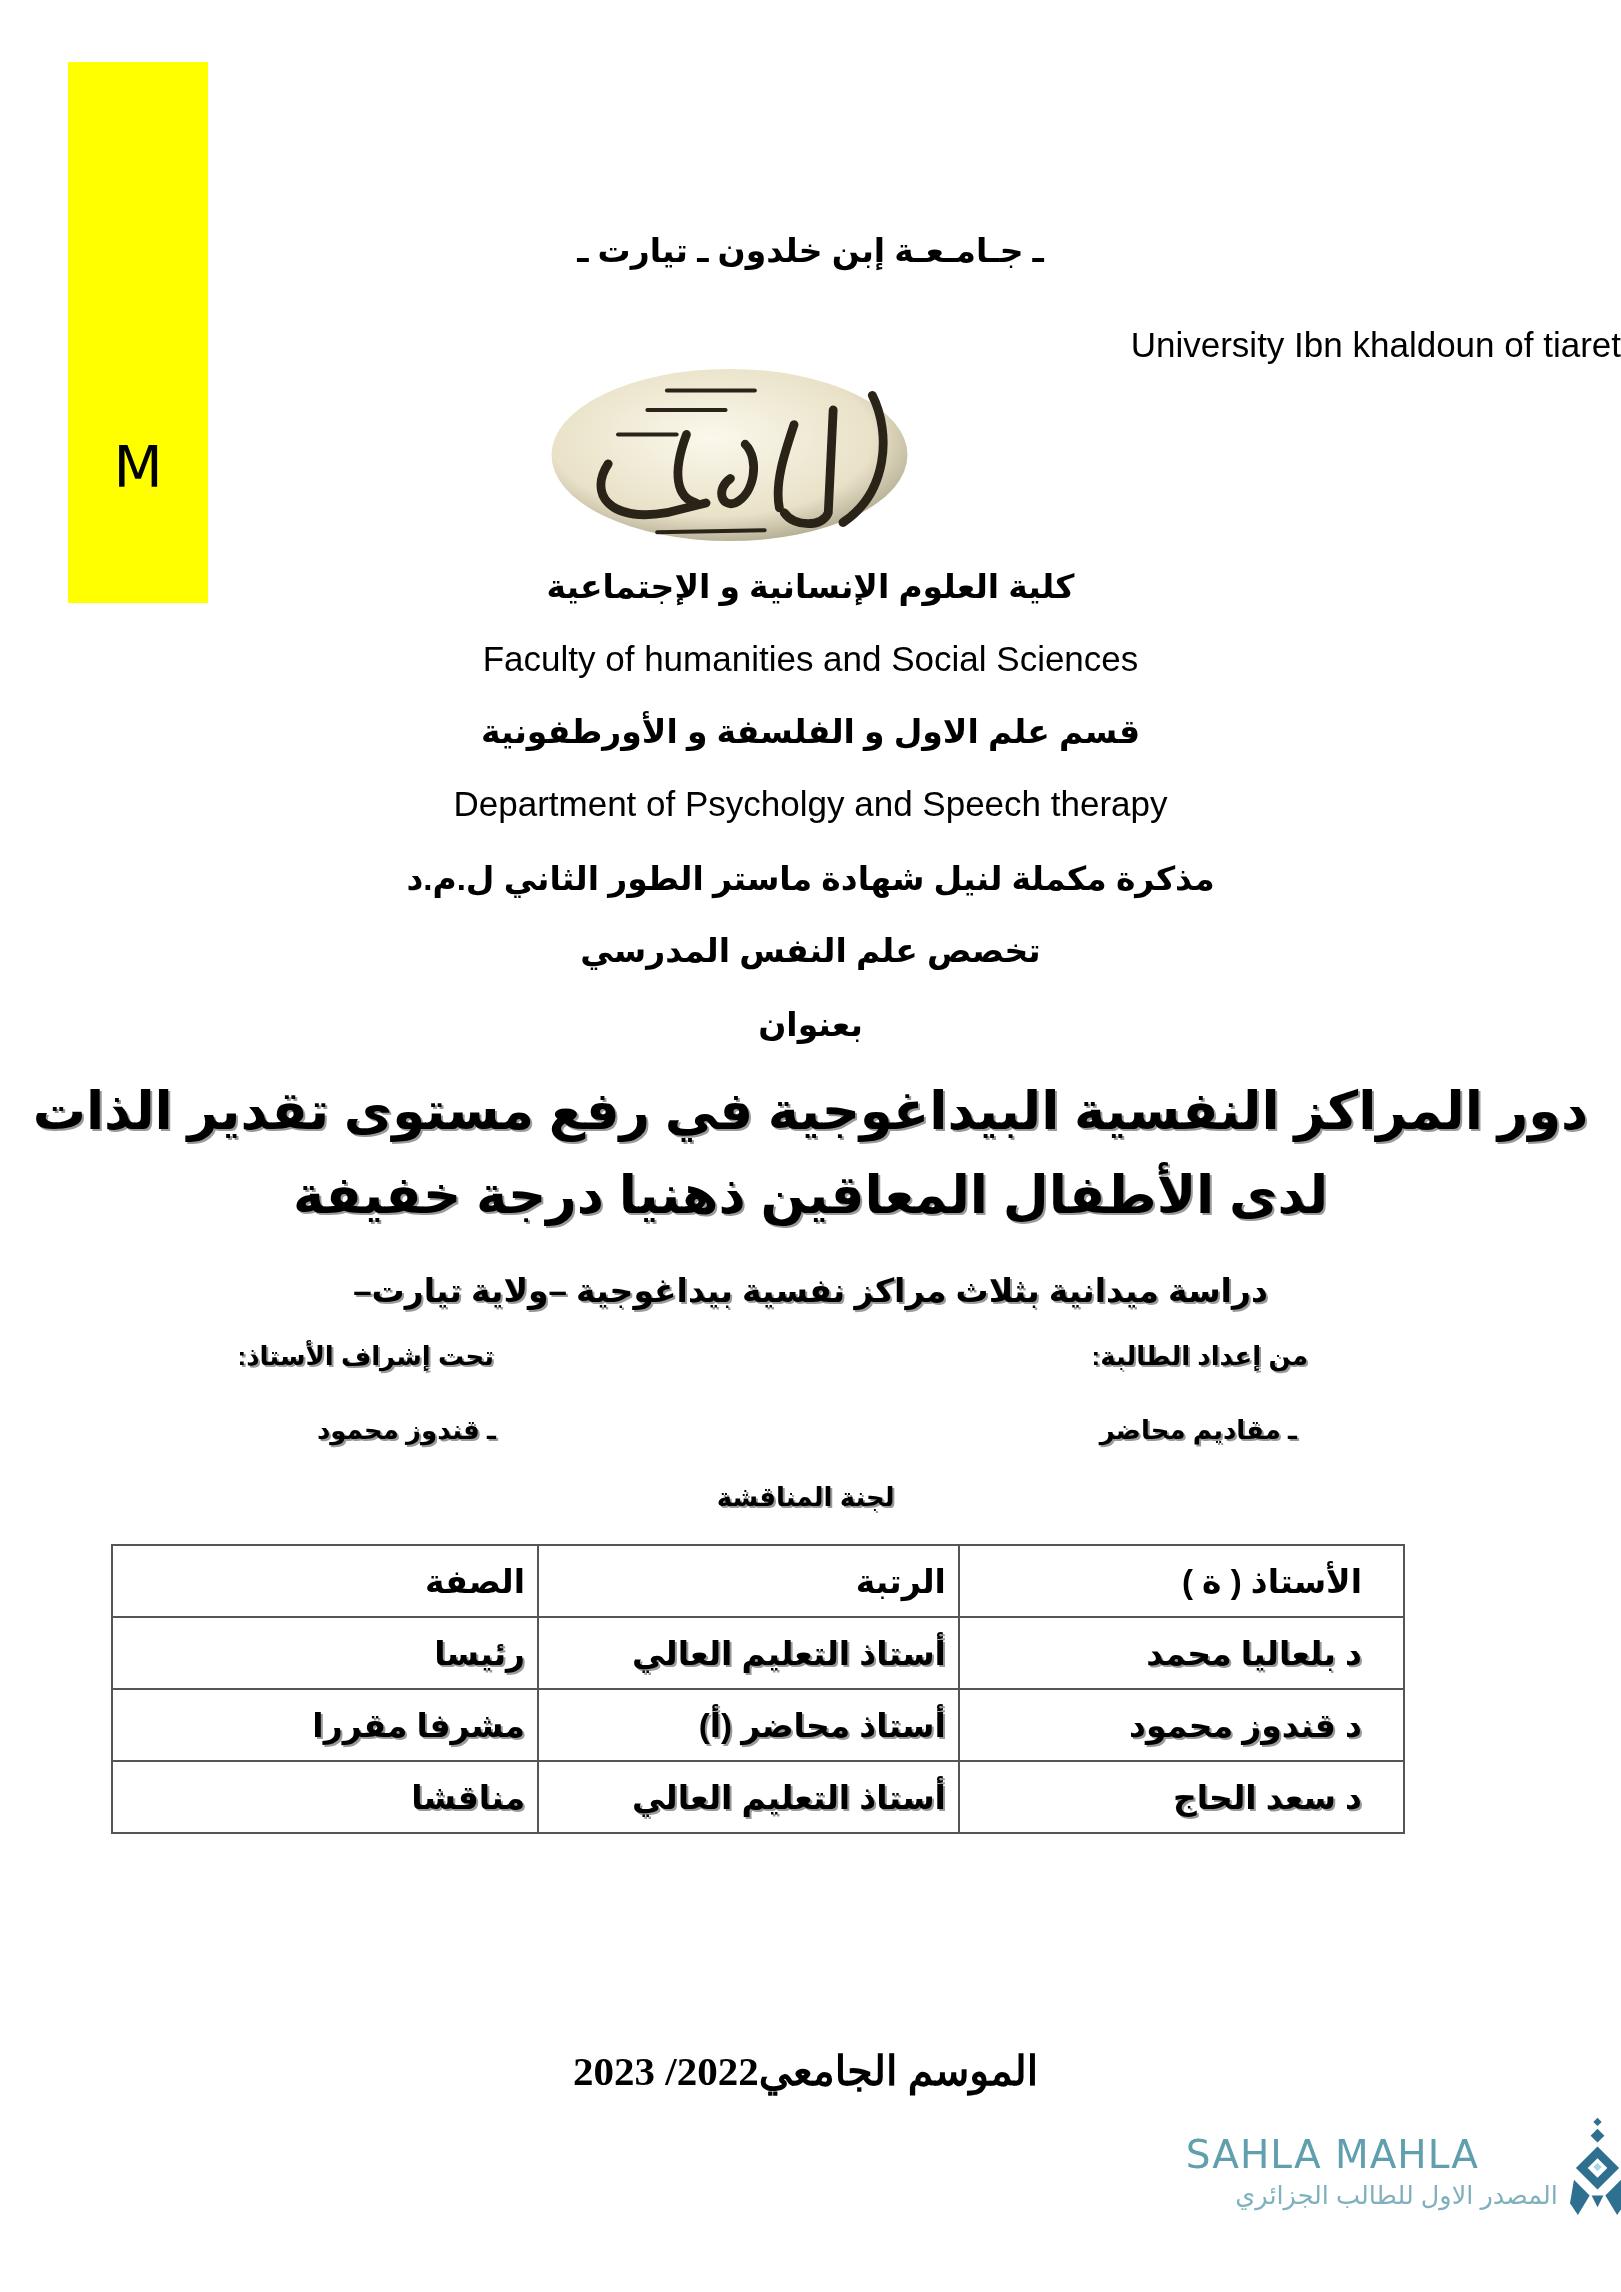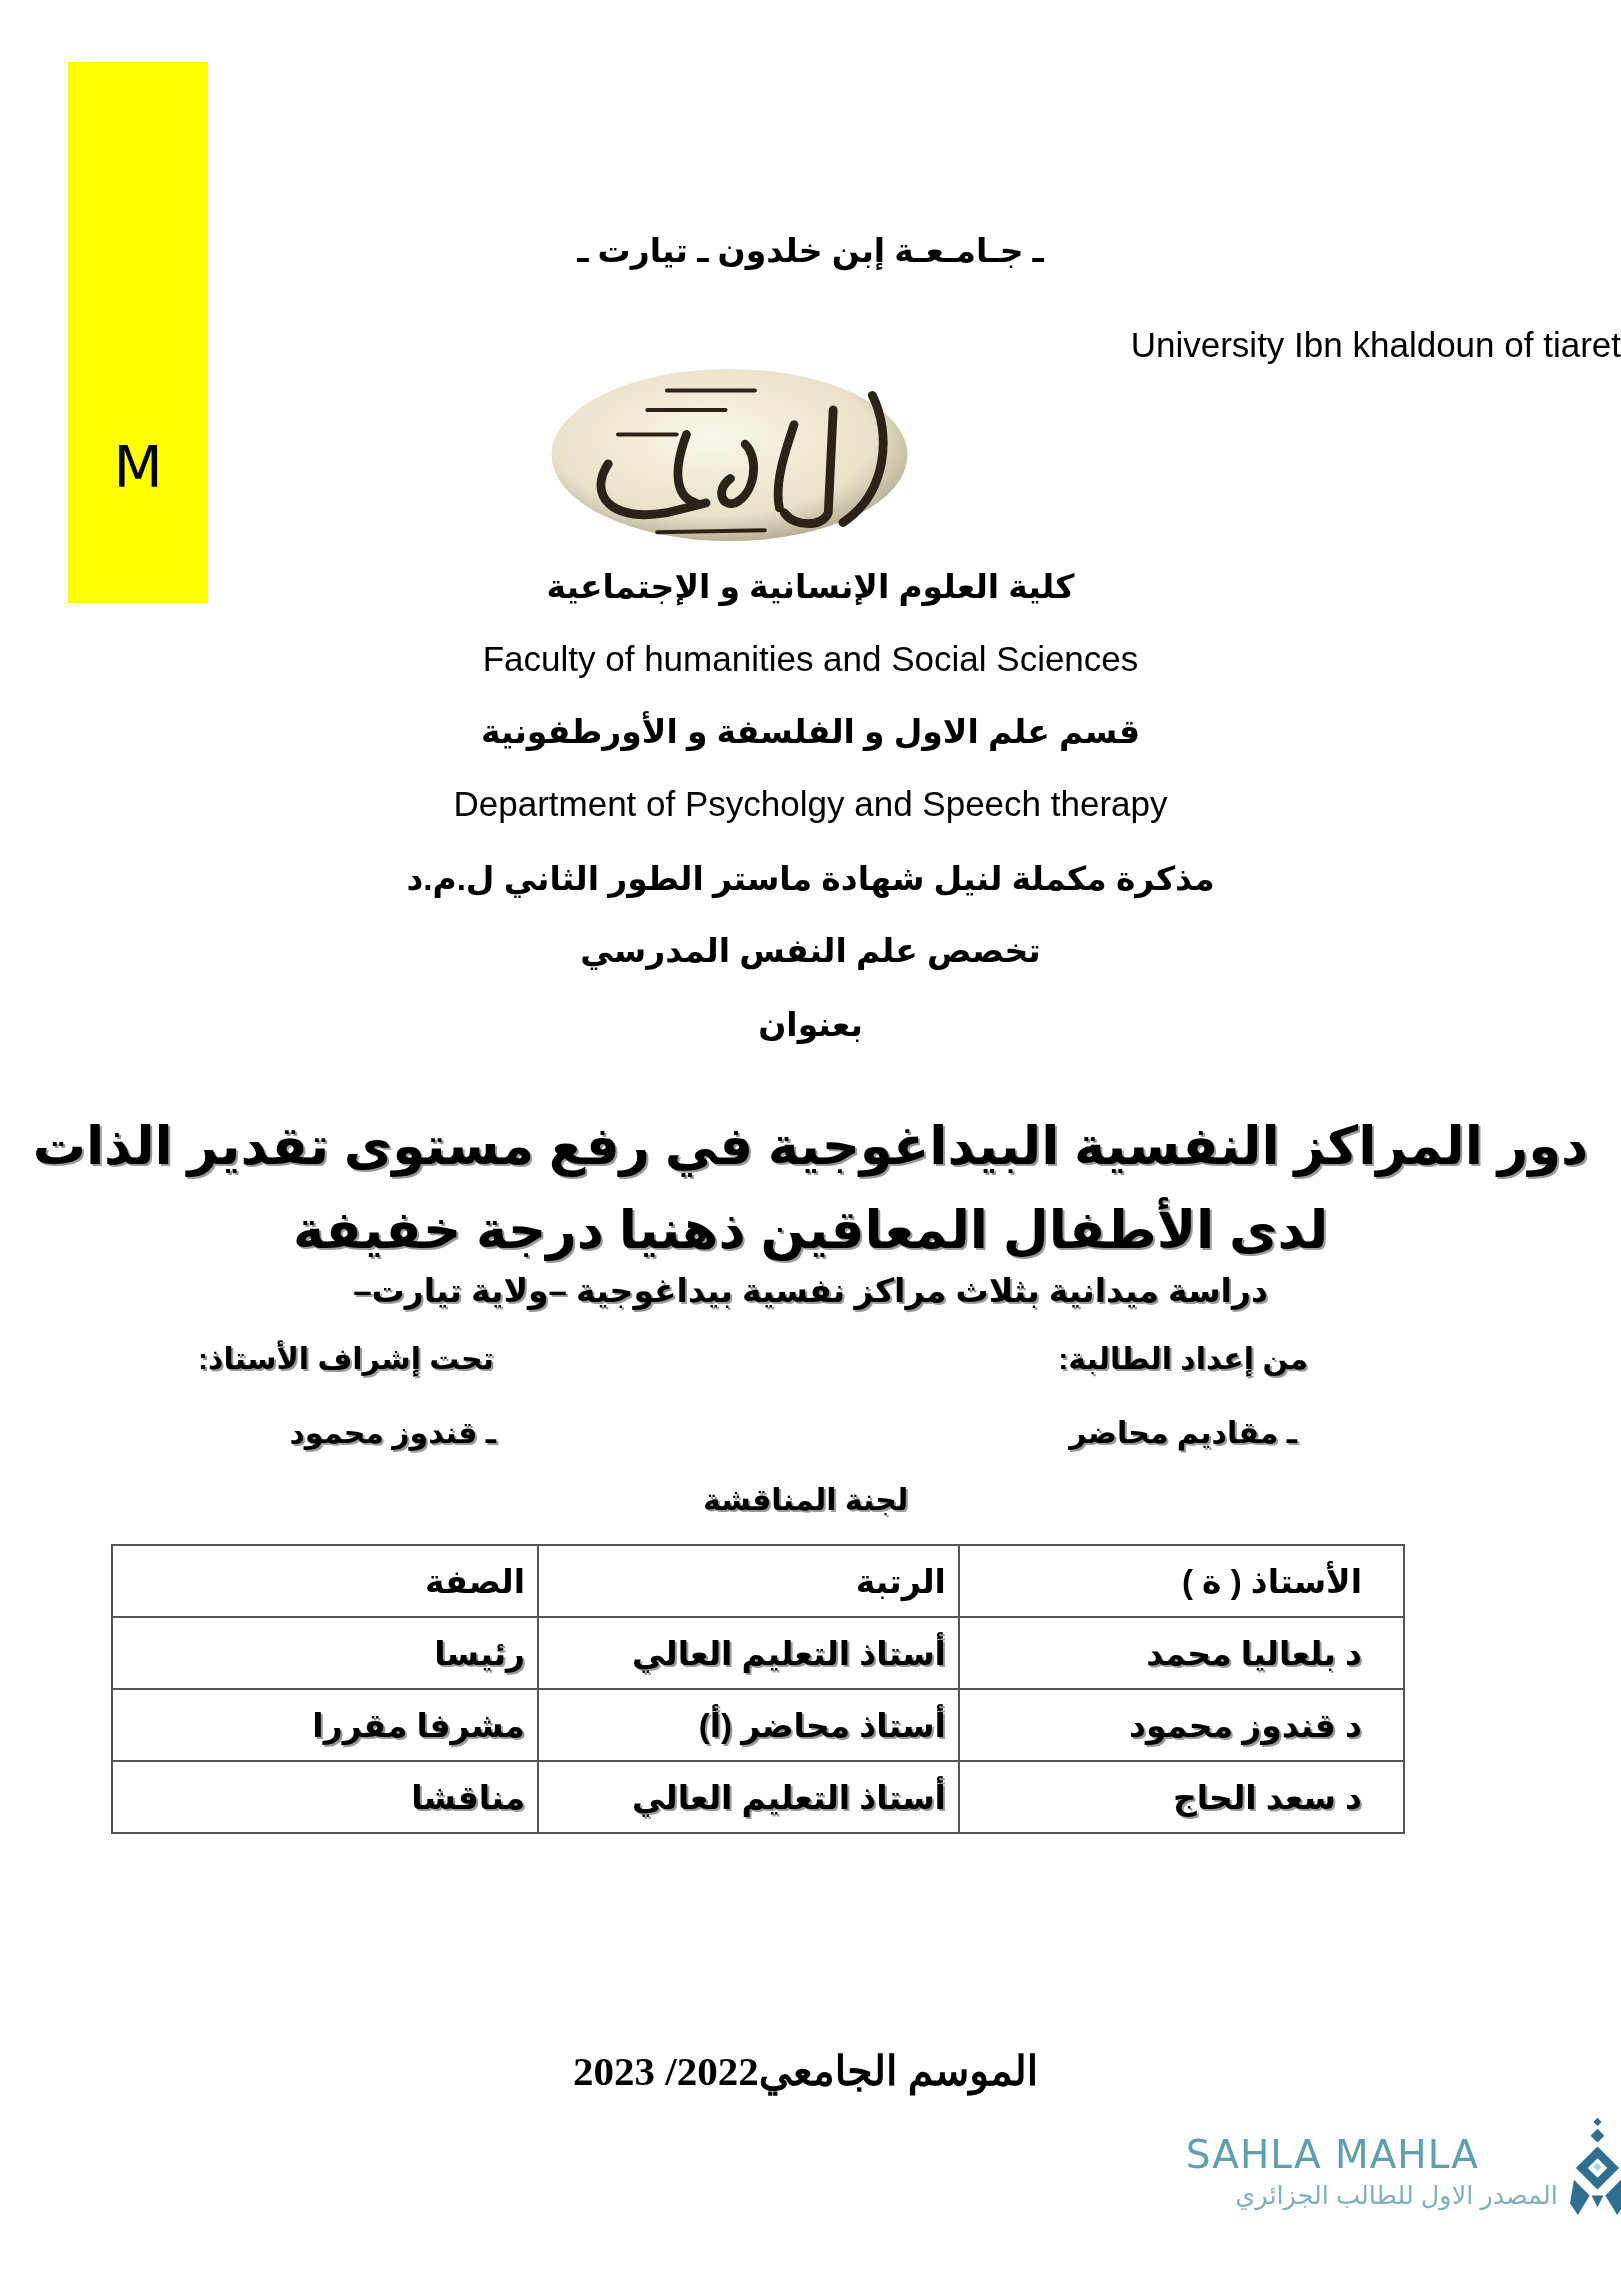--- a/index.html
+++ b/index.html
@@ -6,23 +6,23 @@
   body { width: 1621px; height: 2293px; position: relative; overflow: hidden; font-family: "Liberation Sans", "DejaVu Sans", sans-serif; color: #000; }
   .abs { position: absolute; }
   .line { position: absolute; left: 0; width: 1621px; text-align: center; white-space: nowrap; }
   .ar { direction: rtl; }
   .reg { font-size: 33px; font-weight: bold; }
   .en { font-size: 35px; font-weight: normal; }
   .shadow { font-weight: bold; text-shadow: 2px 2px 0 #9a9a9a; }
   #marker { left: 68px; top: 62px; width: 140px; height: 541px; background: #ffff00; }
   #marker-letter { left: 0; top: 372px; width: 140px; text-align: center; font-size: 57px; font-family: "DejaVu Sans", sans-serif; }
   #logo { left: 549px; top: 366px; width: 361px; height: 178px; }
-  .title-big { font-size: 53px; margin-top: 35px; }
+  .title-big { font-size: 53px; }
   .sub { font-size: 33px; }
-  .label { font-size: 30px; }
+  .label { font-size: 26px; }
   #tbl { position: absolute; left: 111px; top: 1544px; width: 1294px; border-collapse: collapse; direction: rtl; }
   #tbl td { border: 2px solid #555; height: 70px; font-size: 33px; font-weight: bold; text-align: right; padding: 0 11.8px; vertical-align: middle; }
   #tbl tr.body td { text-shadow: 2px 2px 0 #9a9a9a; }
   #tbl td.c1 { width: 402px; padding-right: 41px; }
   #tbl td.c2 { width: 407px; }
   #tbl td.c3 { width: 412px; margin-top: 46px; }
   #year { font-family: "Liberation Serif", "DejaVu Serif", serif; font-weight: bold; font-size: 41px; }
   #wm { left: 1176px; top: 2112px; width: 445px; height: 108px; }
   #wm-title { position: absolute; left: 9.8px; top: 19.6px; font-family: "DejaVu Sans", sans-serif; font-size: 39px; letter-spacing: 1px; color: var(--wm-color); }
   #wm-sub { position: absolute; left: 9.8px; top: 68px; width: 372px; direction: rtl; text-align: right; font-size: 25.5px; color: var(--wm-sub-color); }

